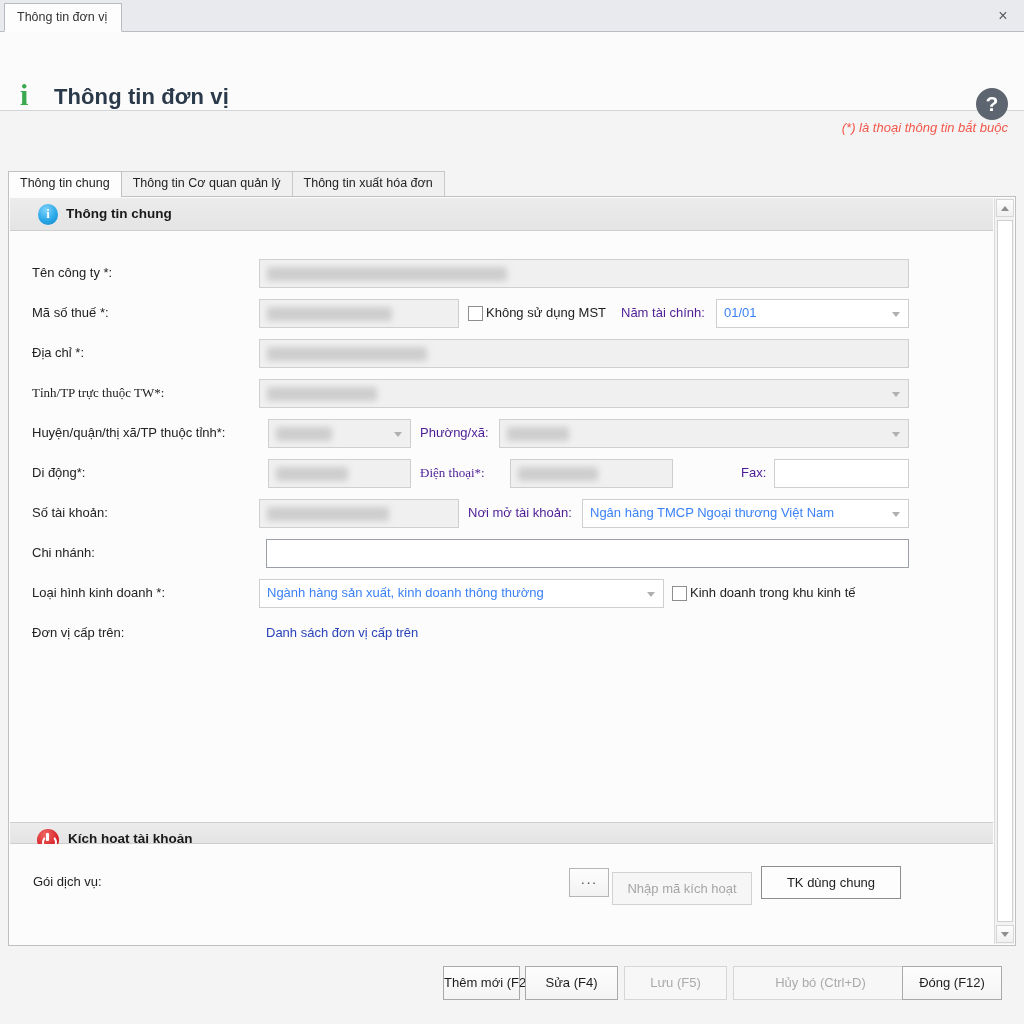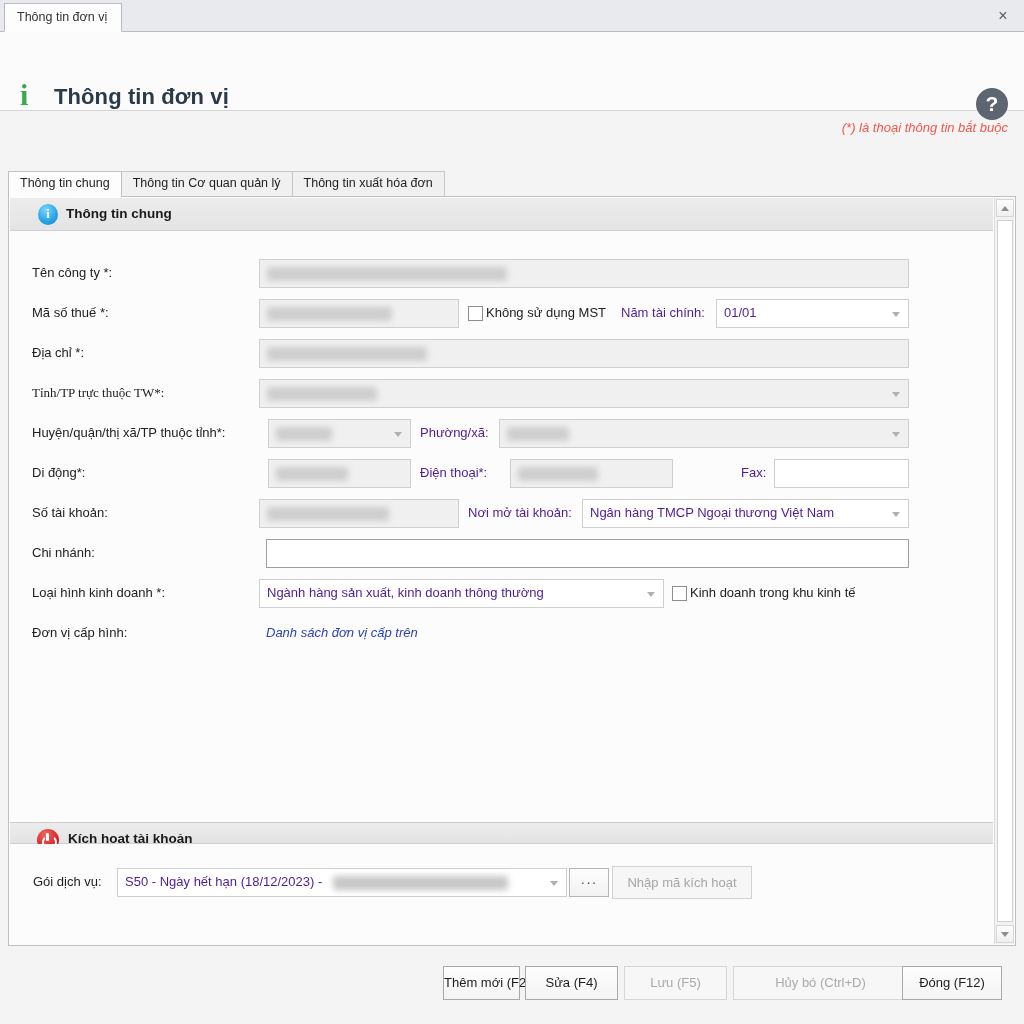--- a/index.html
+++ b/index.html
@@ -142,21 +142,21 @@
   }
   .lab2 {
     position: absolute; top: 6px;
     font-size: 13px; color: #4c1d95; white-space: nowrap;
   }
 
   .fld {
     position: absolute; top: 0; height: 29px;
     border: 1px solid #cfcfcf;
     background: #f0f0f0;
-    font-size: 13px; color: #4c1d95;
+    font-size: 13px; color: #3b82f6;
     padding: 5px 7px 0 7px;
     overflow: hidden; white-space: nowrap;
   }
   .fld.enabled { background: #ffffff; border-color: #9aa0a6; }
   .fld.white   { background: #ffffff; border-color: #cfcfcf; }
   .fld.combo::after {
     content: ""; position: absolute; right: 8px; top: 12px;
     border-left: 4px solid transparent; border-right: 4px solid transparent;
     border-top: 5px solid #b0b0b0;
   }
@@ -172,21 +172,21 @@
 
   .cbx {
     position: absolute; width: 15px; height: 15px;
     border: 1px solid #8e8e8e; background: #fff;
     cursor: pointer;
   }
   .cbx-lab {
     position: absolute; font-size: 13px; color: #222; white-space: nowrap;
   }
   .link {
-    position: absolute; font-size: 13px; font-style: italic;
+    position: absolute; font-size: 13px; 
     color: #2a43b8; cursor: pointer;
   }
 
   
   .act-header {
     position: absolute; left: 1px; right: 1px; bottom: 101px; height: 22px;
     background: linear-gradient(#ececec,#e4e4e4);
     border-top: 1px solid #cfcfcf;
     border-bottom: 1px solid #cfcfcf;
   }
@@ -342,21 +342,21 @@
           <div class="fld combo" style="left:490px; width:410px;">
             <span class="blur" style="width:62px;"></span>
           </div>
         </div>
 
         <div class="row" style="top:228px;">
           <div class="lab">Di động*:</div>
           <div class="fld" style="left:259px; width:143px;">
             <span class="blur" style="width:72px;"></span>
           </div>
-          <div class="lab2" style="left:411px;">Điện thoại*:</div>
+          <div class="lab2" style="left:411px;font-family:Liberation Serif, serif;">Điện thoại*:</div>
           <div class="fld" style="left:501px; width:163px;">
             <span class="blur" style="width:80px;"></span>
           </div>
           <div class="lab2" style="left:732px;">Fax:</div>
           <div class="fld white" style="left:765px; width:135px;"></div>
         </div>
 
         <div class="row" style="top:268px;">
           <div class="lab">Số tài khoản:</div>
           <div class="fld" style="left:250px; width:200px;">
@@ -372,39 +372,36 @@
         </div>
 
         <div class="row" style="top:348px;">
           <div class="lab">Loại hình kinh doanh *:</div>
           <div class="fld combo white" style="left:250px; width:405px;">Ngành hàng sản xuất, kinh doanh thông thường</div>
           <div class="cbx" style="left:663px; top:7px;"></div>
           <div class="cbx-lab" style="left:681px; top:6px;">Kinh doanh trong khu kinh tế</div>
         </div>
 
         <div class="row" style="top:388px;">
-          <div class="lab">Đơn vị cấp hình:</div>
+          <div class="lab">Đơn vị cấp trên:</div>
           <div class="link" style="left:257px; top:6px;">Danh sách đơn vị cấp trên</div>
         </div>
 
       </div>
 
       <div class="act-header">
         <div class="ic-power"></div>
         <div class="lbl">Kích hoạt tài khoản</div>
       </div>
 
       <div class="act-body">
         <div class="lab" style="left:23px; top:30px;">Gói dịch vụ:</div>
-        <div class="fld combo white" style="left:107px; top:24px; width:450px;">
-          <span>S50 - Ngày hết hạn (18/12/2023) - </span>
-          <span class="blur b2" style="left:215px; top:7px; width:175px;"></span>
-        </div>
         <div class="btn dots" style="left:559px; top:24px; width:40px; height:29px; line-height:27px;">···</div>
-        <div class="btn disabled" style="left:602px; top:22px; width:140px; height:33px; line-height:31px;text-align:center;">Nhập mã kích hoạt</div>
+        <div class="btn disabled" style="left:602px; top:28px; width:140px; height:33px; line-height:31px;text-align:center;">Nhập mã kích hoạt</div>
+        <div class="btn strong" style="left:751px; top:22px; width:140px; height:33px; line-height:31px;">TK dùng chung</div>
       </div>
 
     </div>
 
     <div class="vscroll">
       <div class="sb-arrow up">
           <i></i>
         </div>
       <div class="sb-thumb"></div>
       <div class="sb-arrow down">

